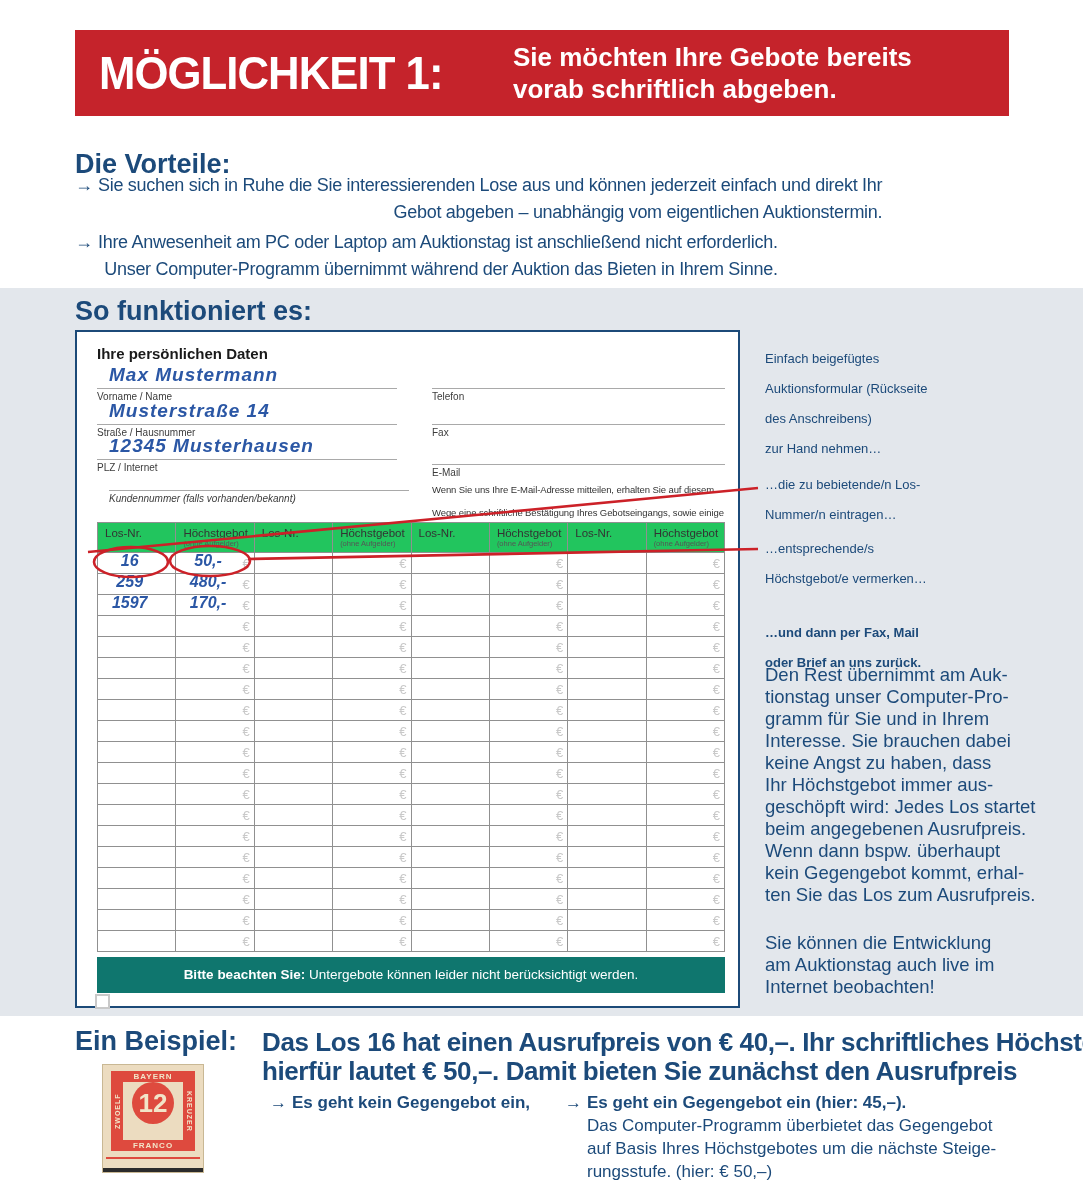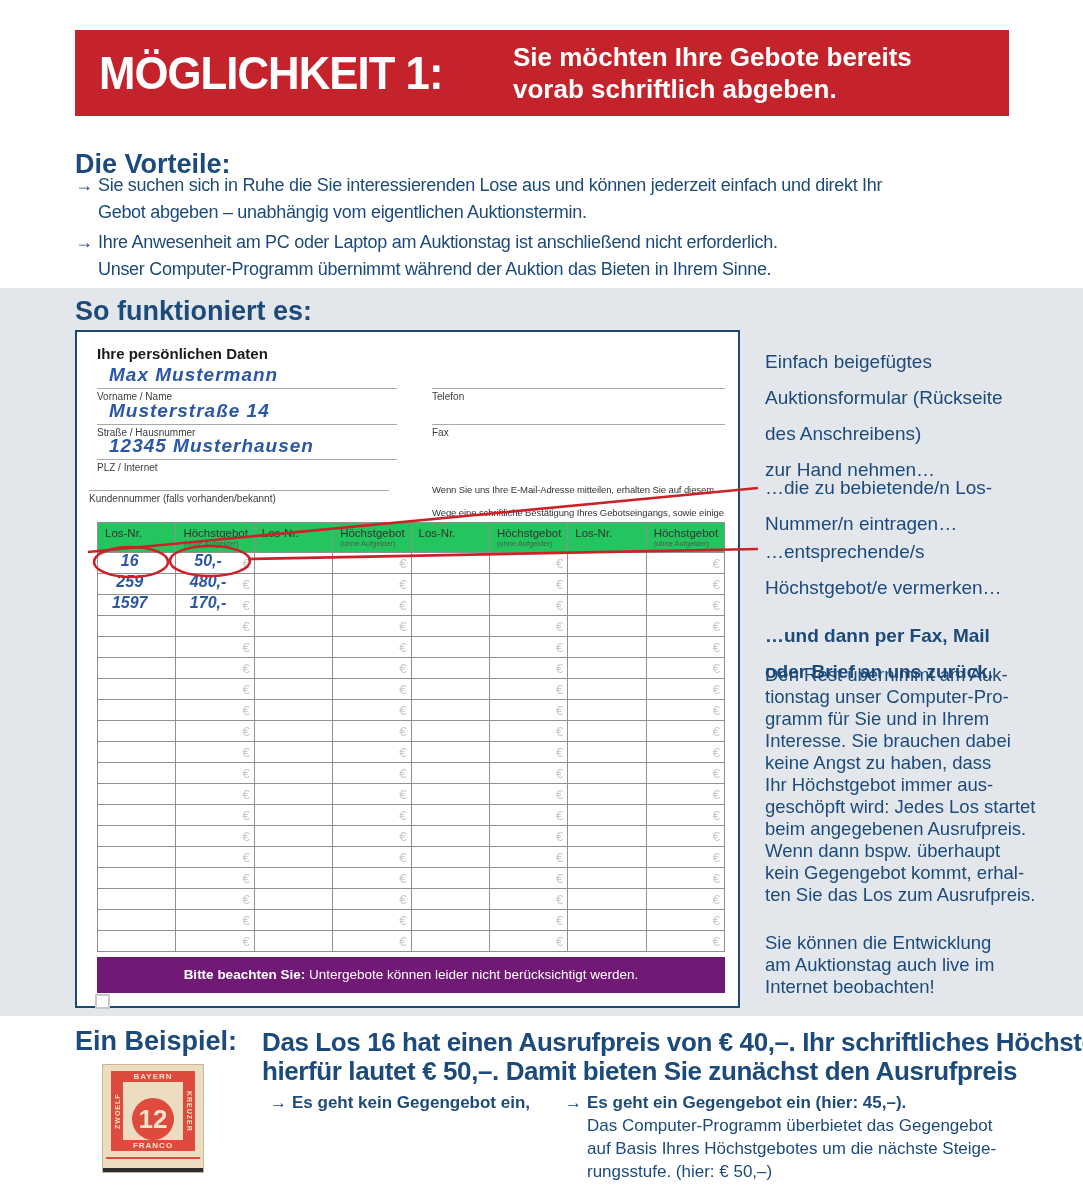--- a/index.html
+++ b/index.html
@@ -11,81 +11,81 @@
   .banner-title{position:absolute;left:24px;top:16px;font-size:46px;font-weight:bold;color:#fff;
         letter-spacing:-1px;transform:scaleX(.95);transform-origin:left;white-space:pre;}
   .banner-subtitle{position:absolute;left:438px;top:11px;font-size:26px;font-weight:bold;color:#fff;
         line-height:32px;white-space:pre;}
 
   
   .heading{position:absolute;font-size:27px;font-weight:bold;color:#1c4a7a;white-space:pre;}
   #h-vorteile{left:75px;top:133px;margin-top:16px;}
   .bullet{position:absolute;left:75px;color:#1c4a7a;font-size:18px;line-height:27px;}
   .bullet .arrow{position:absolute;left:0;top:0;font-weight:bold;}
-  .bullet .btext{margin-left:23px;white-space:pre;letter-spacing:-0.3px;}
+  .bullet .btext{margin-left:23px;white-space:pre;letter-spacing:-0.3px;text-align:right;}
   #b1{top:172px;} #b2{top:229px;}
 
   
   .panel{position:absolute;left:0;top:288px;width:1083px;height:728px;background:#e3e7ec;}
   #h-how{left:75px;top:8px;}
 
   
   .form{position:absolute;left:75px;top:42px;width:665px;height:678px;background:#fff;
         border:2px solid #1c4a78;box-sizing:border-box;}
   .form-heading{position:absolute;left:20px;top:13px;font-size:15px;font-weight:bold;color:#1a1a1a;}
   .fld{position:absolute;}
   .fld .hw{height:24px;font-size:19px;color:#2b57a5;font-style:italic;font-weight:bold;
         padding-left:12px;letter-spacing:1px;white-space:pre;}
   .fld .fline{border-bottom:1px solid #a9a9a9;height:0;}
   .fld .flabel{font-size:10px;color:#3c3c3c;padding-top:2px;white-space:pre;}
   #f1{left:20px;top:32px;width:300px;} #f2{left:20px;top:68px;width:300px;}
-  #f3{left:20px;top:103px;width:300px;} #f4{left:12px;top:134px;width:300px;}
+  #f3{left:20px;top:103px;width:300px;} #f4{left:32px;top:134px;width:300px;font-style:italic;}
   #r1{left:355px;top:32px;width:293px;} #r2{left:355px;top:68px;width:293px;}
   #r3{left:355px;top:108px;width:293px;}
   .email-note{position:absolute;left:355px;top:146px;font-size:9.5px;line-height:23px;color:#333;
         white-space:pre;letter-spacing:-0.1px;}
 
   
   table.bids{position:absolute;left:20px;top:190px;width:628px;border-collapse:collapse;table-layout:fixed;}
   .bids th,.bids td{border:1px solid #909090;padding:0;}
   .bids thead th{height:29px;background:#22c55e;vertical-align:top;text-align:left;font-weight:normal;}
   .bids .t1{font-size:11.5px;color:#333;padding:4px 0 0 7px;white-space:nowrap;overflow:hidden;}
   .bids .t2{font-size:7.5px;color:#555;padding:0 0 0 7px;white-space:nowrap;overflow:hidden;}
   .bids tbody td{height:20px;position:relative;}
   .bids td.bid .euro{position:absolute;right:4px;top:3px;font-size:13px;color:#c9c9c9;}
   .bids td .hwv{position:absolute;left:0;right:14px;top:-1px;bottom:0;text-align:center;font-size:16px;
         font-style:italic;font-weight:bold;color:#2b57a5;}
 
-  .notice{position:absolute;left:20px;top:625px;width:628px;height:36px;background:#701a75;color:#fff;
+  .notice{position:absolute;left:20px;top:625px;width:628px;height:36px;background:#0f766e;color:#fff;
         text-align:center;font-size:13.5px;line-height:36px;white-space:nowrap;}
   .checkbox{position:absolute;left:18px;top:662px;width:11px;height:11px;border:2px solid #c9c9c9;background:#fff;}
 
   
-  .sidebar-block{position:absolute;left:765px;color:#1c4a7a;font-size:19px;line-height:36px;white-space:pre;}
+  .sidebar-block{position:absolute;left:765px;color:#1c4a7a;font-size:13px;line-height:30px;white-space:pre;}
   #s1{top:56px;} #s2{top:182px;} #s3{top:246px;}
   #s4{top:330px;font-weight:bold;}
   #s5{top:376px;font-size:18.5px;line-height:22px;}
   #s6{top:644px;font-size:18.5px;line-height:22px;}
 
   
   .overlay{position:absolute;left:0;top:0;width:1083px;height:1200px;pointer-events:none;z-index:5;}
 
   
   #h-beispiel{left:75px;top:1026px;}
   .stamp{position:absolute;left:103px;top:1065px;width:100px;height:107px;background:#ecdcc0;
         box-shadow:0 0 0 1px #c9b894;}
   .stamp-frame{position:absolute;left:8px;top:6px;width:84px;height:80px;background:#de4a3e;}
   .st-top,.st-bottom{position:absolute;left:12px;right:12px;text-align:center;color:#f2e4c8;
         font-size:8px;font-weight:bold;letter-spacing:1px;}
   .st-top{top:1px;} .st-bottom{bottom:1px;}
   .st-side{position:absolute;top:12px;bottom:12px;width:12px;color:#f2e4c8;font-size:7px;font-weight:bold;
         writing-mode:vertical-rl;display:flex;align-items:center;justify-content:center;letter-spacing:1px;}
   .st-left{left:0;transform:rotate(180deg);} .st-right{right:0;}
   .st-center{position:absolute;left:12px;top:11px;right:12px;bottom:11px;background:#ecdcc0;
-        display:flex;align-items:flex-end;justify-content:center;}
+        display:flex;align-items:flex-start;justify-content:center;}
   .st-circle{width:42px;height:42px;border-radius:50%;background:#de4a3e;color:#f2e4c8;font-size:26px;
         font-weight:bold;text-align:center;line-height:42px;}
   .st-line{position:absolute;left:3px;right:3px;top:92px;border-top:2px solid #de4a3e;}
   .st-edge{position:absolute;left:0;right:0;bottom:0;height:4px;background:#2b2b2b;}
 
   .example-intro{position:absolute;left:262px;top:1028px;font-size:26px;line-height:29px;font-weight:bold;
         color:#1c4a7a;white-space:pre;letter-spacing:-0.4px;}
   .case{position:absolute;top:1091px;color:#1c4a7a;font-size:17px;line-height:23px;}
   #case1{left:270px;} #case2{left:565px;}
   .case .arrow{position:absolute;left:0;top:0;font-weight:bold;}
@@ -144,20 +144,25 @@
 
       <div class="fld" id="r1">
         <div class="hw"></div>
         <div class="fline"></div>
         <div class="flabel">Telefon</div>
       </div>
       <div class="fld" id="r2">
         <div class="hw"></div>
         <div class="fline"></div>
         <div class="flabel">Fax</div>
+      </div>
+      <div class="fld" id="r3">
+        <div class="hw"></div>
+        <div class="fline"></div>
+        <div class="flabel">E-Mail</div>
       </div>
 
       <div class="email-note">Wenn Sie uns Ihre E-Mail-Adresse mitteilen, erhalten Sie auf diesem
 Wege eine schriftliche Bestätigung Ihres Gebotseingangs, sowie einige
 Tage nach Ende der Auktion eine Ergebnis- wie auch Rücklosliste.</div>
 
       <table class="bids">
           <thead>
             <tr>
               <th>

